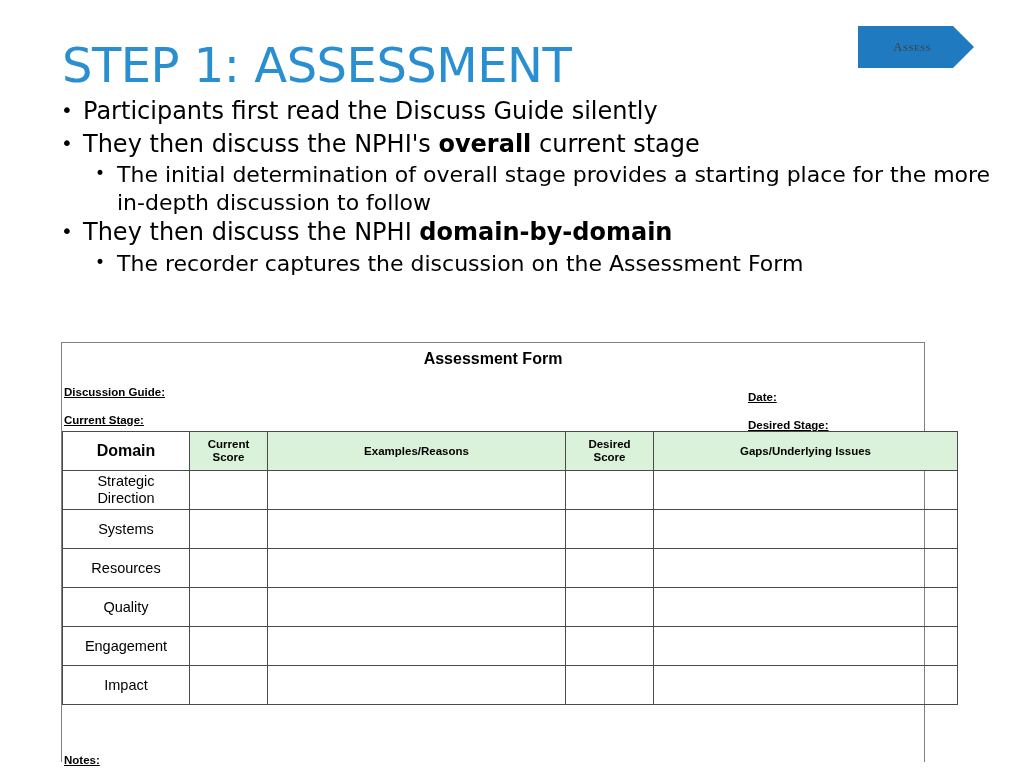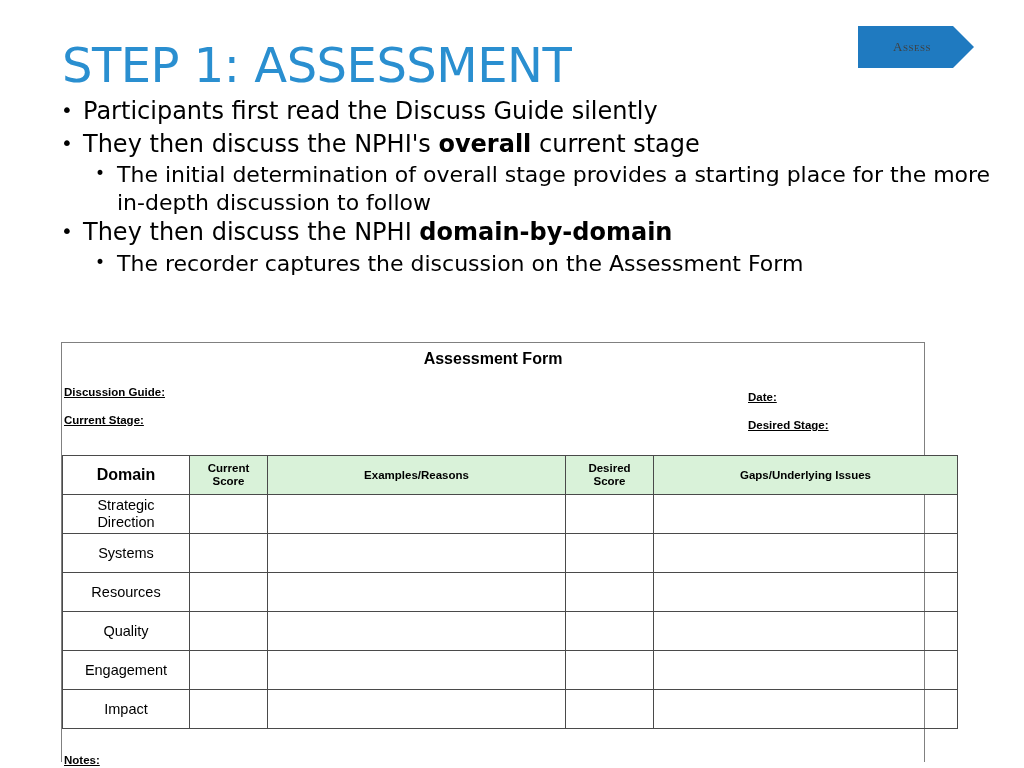--- a/index.html
+++ b/index.html
@@ -134,21 +134,21 @@
     left: 650px;
     top: 5px;
     text-decoration: underline;
     margin-left: 36px;
   }
   .meta-1 { margin-top: 18px; }
 
   table.assess-table {
     position: absolute;
     left: 0px;
-    top: 112px;
+    top: 88px;
     width: 895px;
     border-collapse: collapse;
     table-layout: fixed;
     font-family: "Liberation Sans", sans-serif;
   }
   table.assess-table td {
     border: 1px solid #4a4a4a;
     text-align: center;
     vertical-align: middle;
     font-size: 14.5px;

